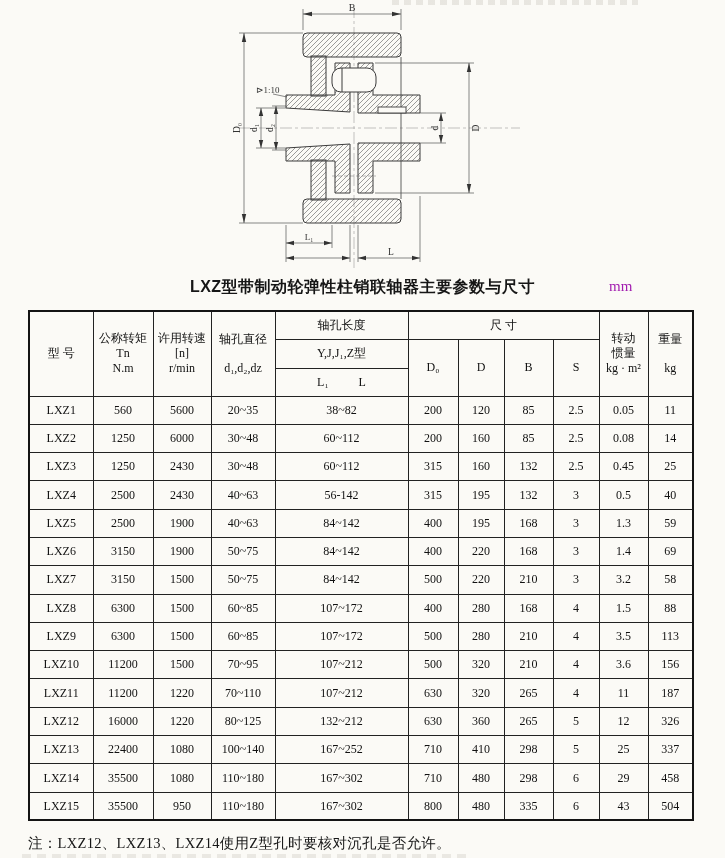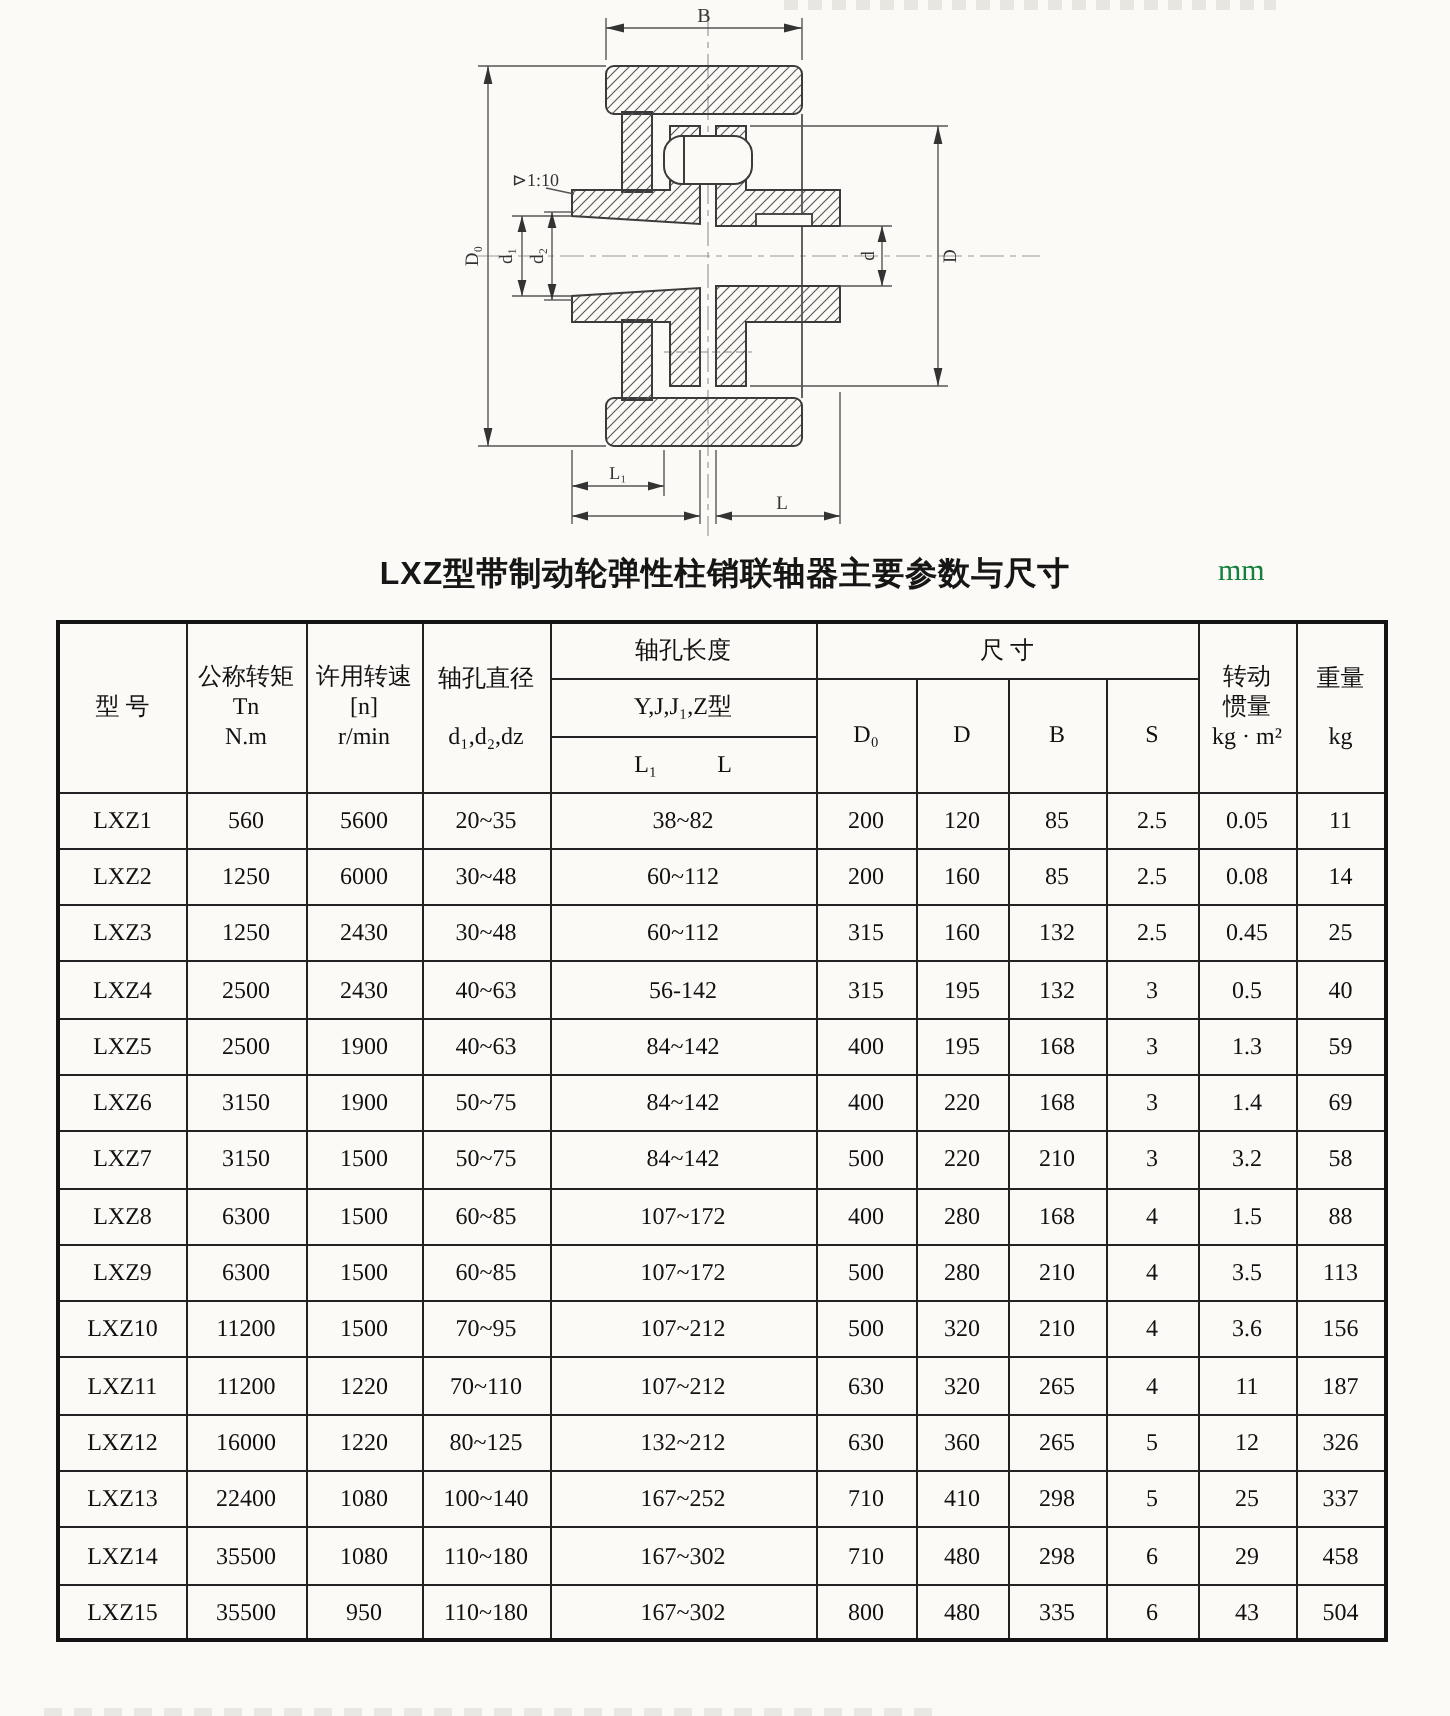--- a/index.html
+++ b/index.html
@@ -29,21 +29,21 @@
     fill:#333;
   }
   .title-row{
     position:absolute;left:10px;top:277px;width:705px;
     text-align:center;
     font-family:"Liberation Sans","DejaVu Sans",sans-serif;
     font-size:16px;font-weight:600;letter-spacing:.5px;color:#161616;
   }
   .unit-label{
     position:absolute;left:609px;top:278px;
-    font:15px "Liberation Serif","DejaVu Serif",serif;color:#15803d;
+    font:15px "Liberation Serif","DejaVu Serif",serif;color:#a21caf;
   }
   table.tbl{
     position:absolute;left:28px;top:310px;
     border-collapse:collapse;table-layout:fixed;width:665px;
     border:2px solid #141414;
   }
   table.tbl th,table.tbl td{
     border:1px solid #222;
     font:12px "Liberation Serif","DejaVu Serif",serif;
     font-weight:normal;text-align:center;vertical-align:middle;
@@ -428,15 +428,16 @@
           <td>800</td>
           <td>480</td>
           <td>335</td>
           <td>6</td>
           <td>43</td>
           <td>504</td>
         </tr>
       </tbody>
   </table>
 
+  <div class="note">注：LXZ12、LXZ13、LXZ14使用Z型孔时要核对沉孔是否允许。</div>
 
   <div class="bottom-remnant"></div>
 </div>
 
 </body></html>

